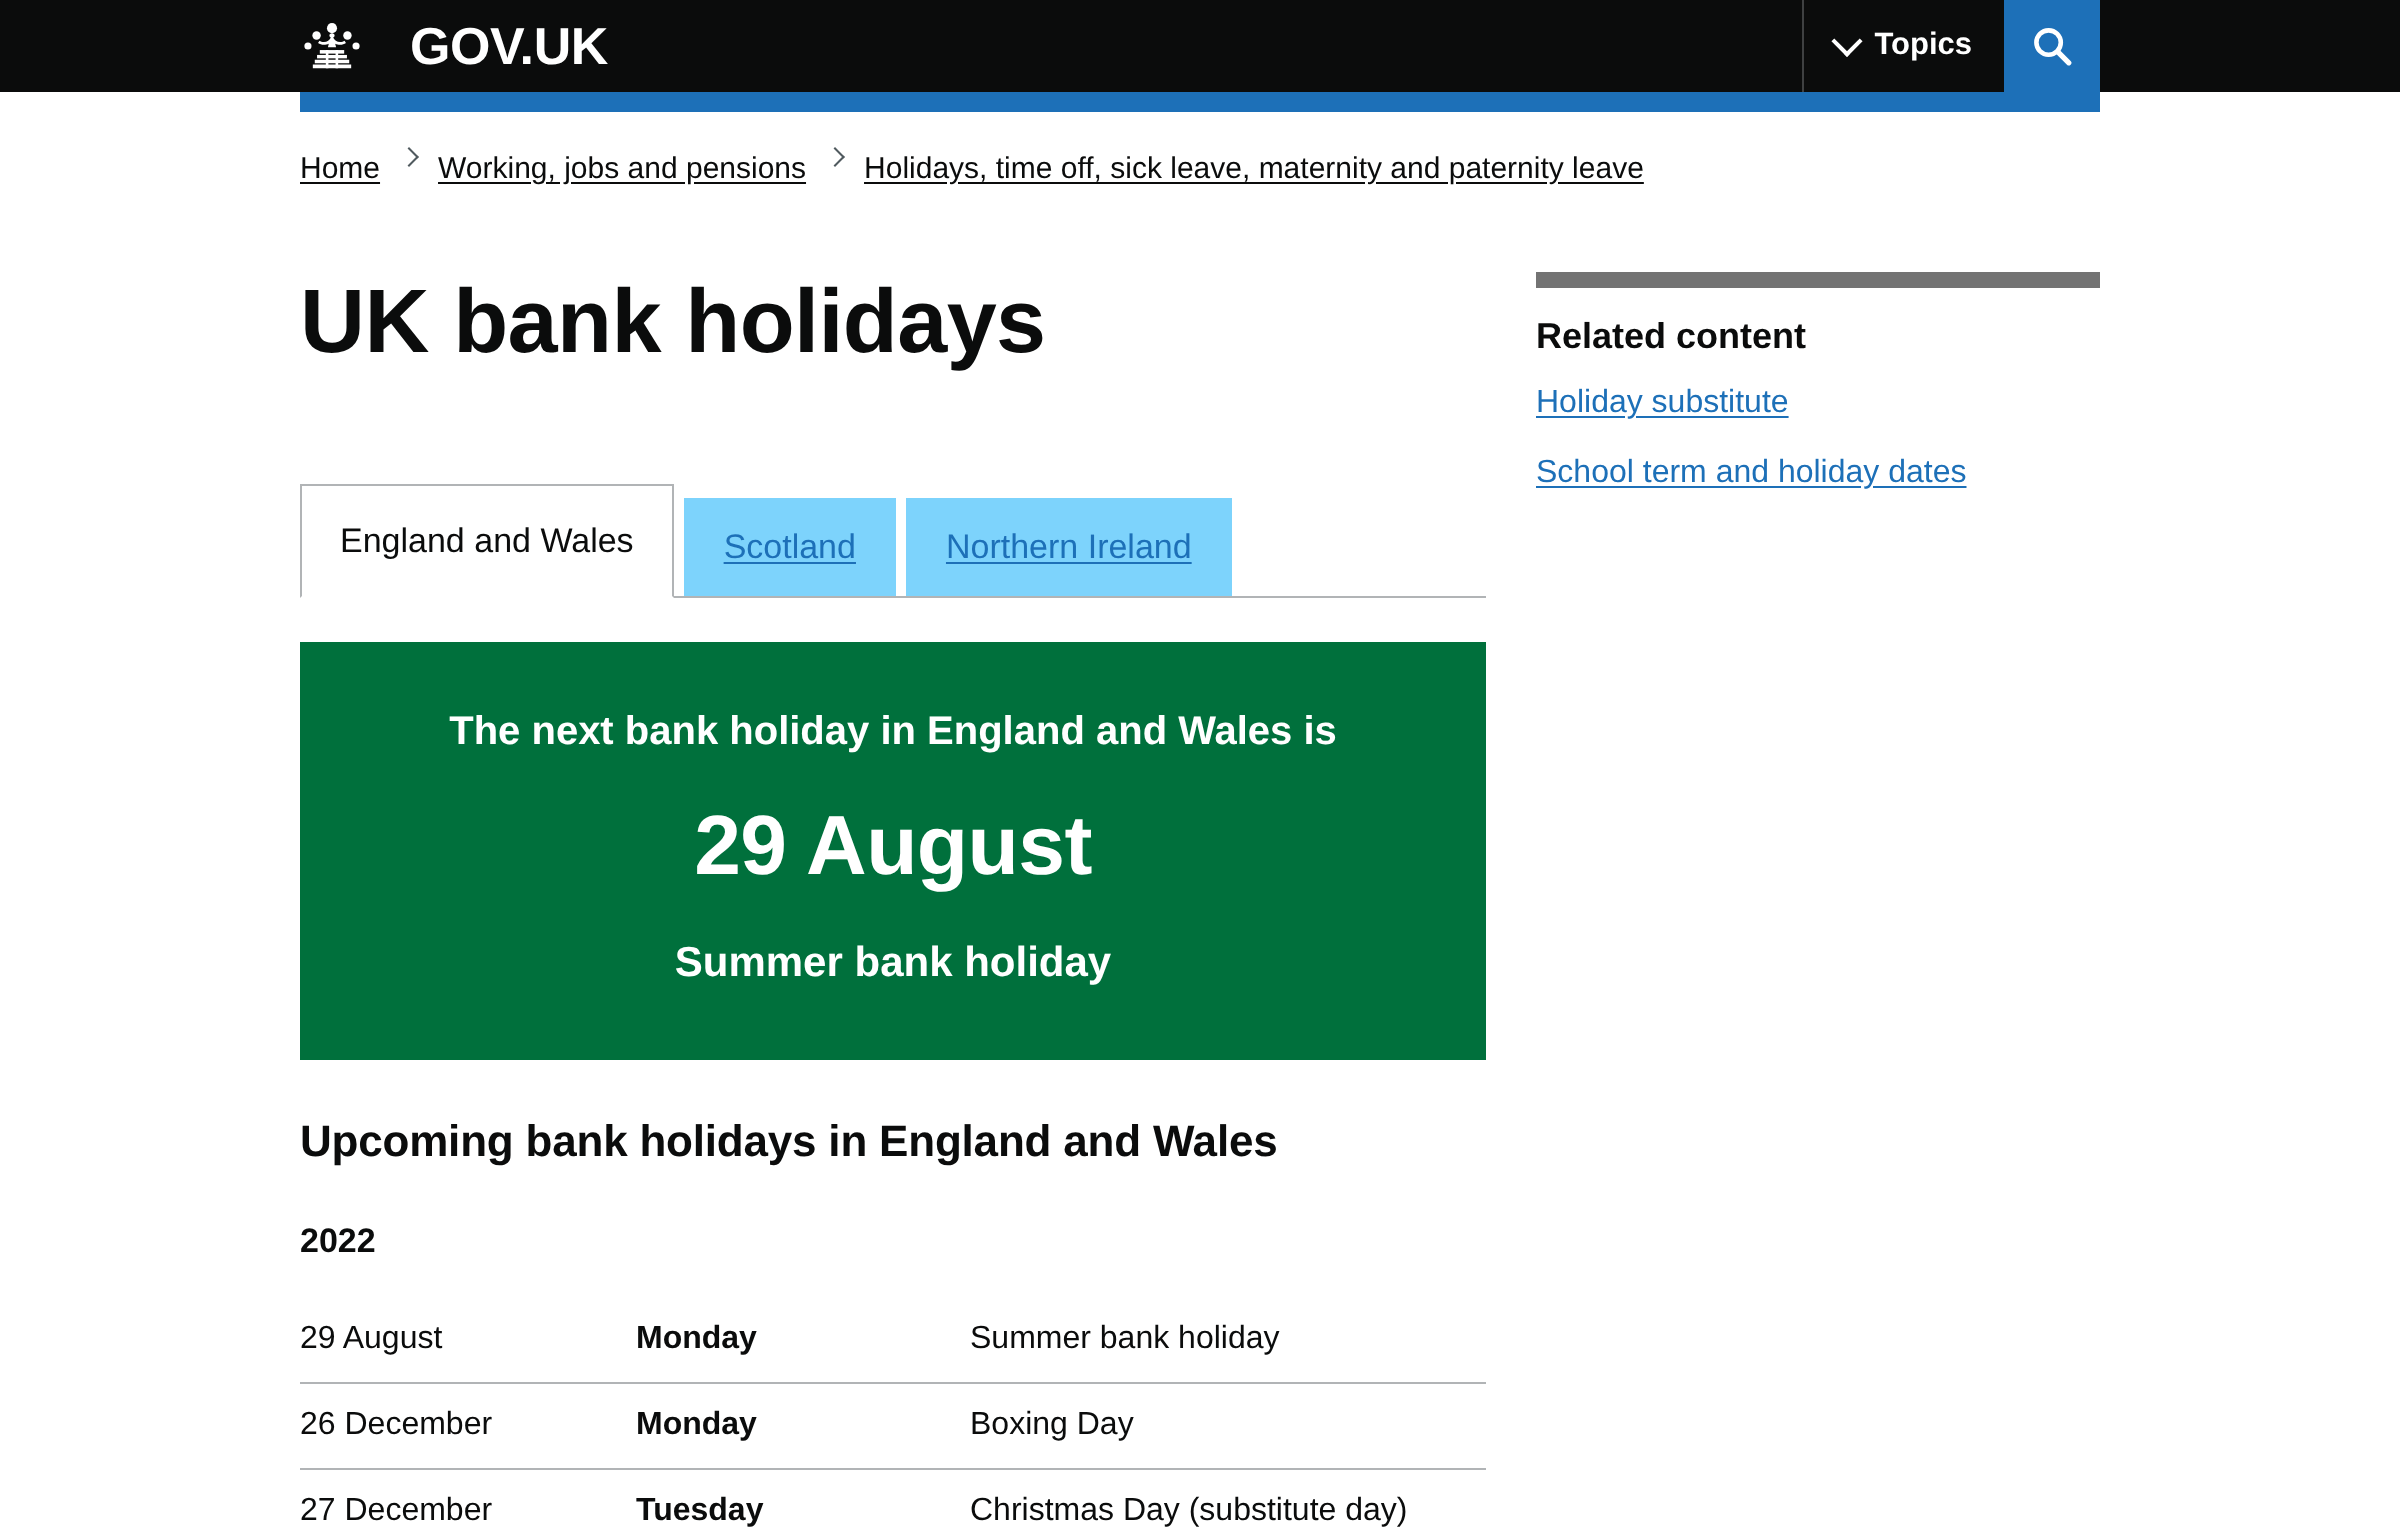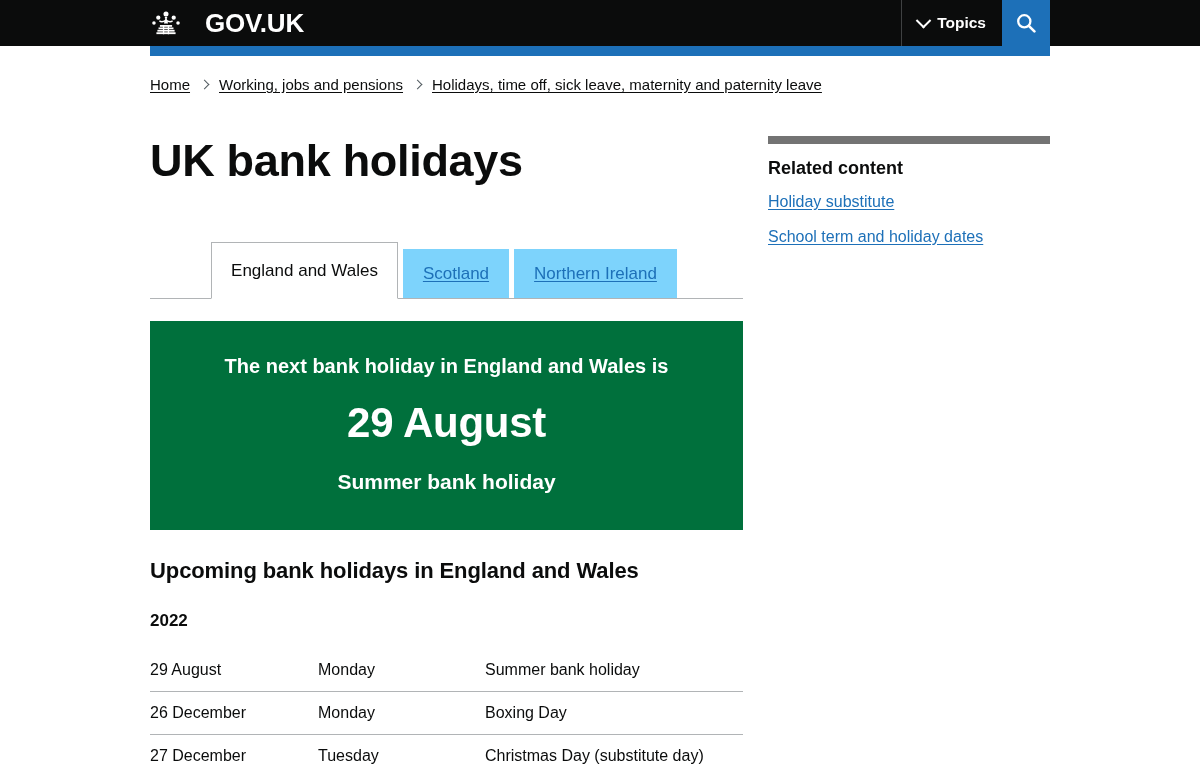--- a/index.html
+++ b/index.html
@@ -104,21 +104,21 @@
   .container {
     width: 900px;
     margin: 0 auto;
   }
 
   
   .breadcrumbs {
     padding-top: 19px;
     font-size: 15px;
     display: flex;
-    align-items: center;
+    align-items: flex-start;
     flex-wrap: nowrap;
     line-height: 1.3;
   }
   .breadcrumbs a {
     color: #0b0c0c;
     text-decoration: underline;
     text-underline-offset: 2px;
   }
   .crumb-sep {
     display: inline-block;
@@ -154,21 +154,20 @@
     position: relative;
   }
   .tab-list {
     list-style: none;
     margin: 0;
     padding: 0;
     display: flex;
     align-items: flex-end;
     position: relative;
     z-index: 2;
-    justify-content: center;
   }
   .tab {
     background: #7dd3fc;
     font-size: 17px;
     line-height: 1.25;
     margin-right: 5px;
   }
   .tab a {
     display: block;
     padding: 14px 20px;
@@ -252,21 +251,21 @@
   }
   table.holidays td {
     border-bottom: 1px solid #b1b4b6;
     padding: 11px 20px 11px 0;
     text-align: left;
     vertical-align: top;
     line-height: 1.25;
     color: #0b0c0c;
   }
   table.holidays td.c-date { width: 148px; }
-  table.holidays td.c-day  { width: 147px; }
+  table.holidays td.c-day  { width: 147px; font-weight: bold; }
 
   
   .related {
     border-top: 8px solid #737373;
     padding-top: 14px;
     margin-top: 0px;
   }
   .related h2 {
     font-size: 18px;
     font-weight: bold;

